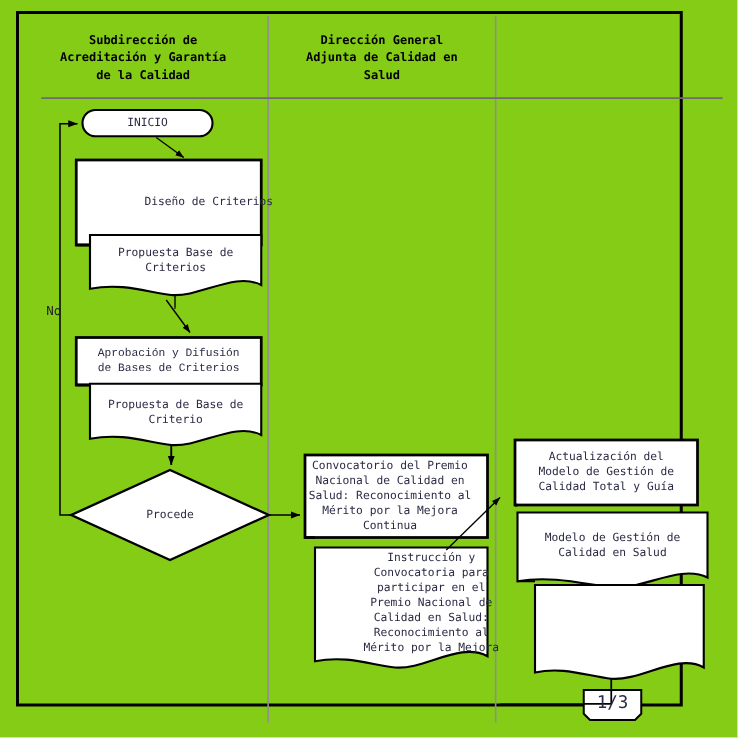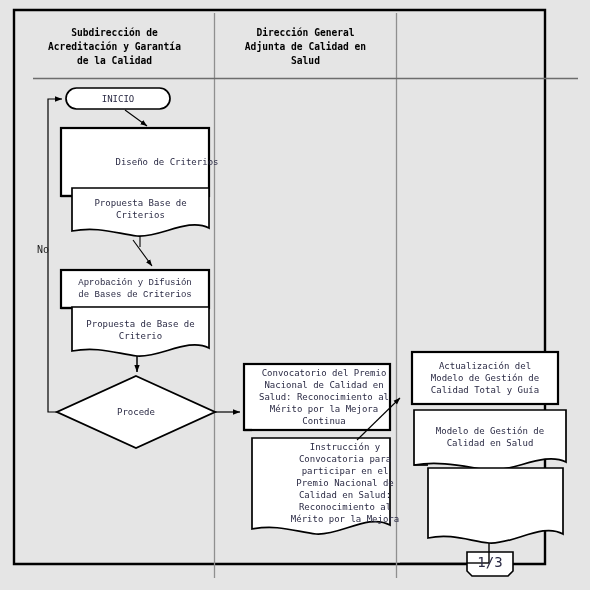--- a/index.html
+++ b/index.html
@@ -7,21 +7,21 @@
     padding: 0;
     background: #ffffff;
   }
   body {
     font-family: "DejaVu Sans Mono", "Liberation Mono", monospace;
   }
   #canvas {
     position: relative;
     width: 590px;
     height: 590px;
-    background: #e5e5e5;
+    background: #84cc16;
     overflow: hidden;
   }
   #svg-layer {
     position: absolute;
     left: 0;
     top: 0;
     width: 590px;
     height: 590px;
   }
   
@@ -217,21 +217,21 @@
 Criterios</div>
 
   <div class="node-label" style="left:61px; top:270px; width:148px; height:38px;font-family:Liberation Mono, monospace;">Aprobación y Difusión
 de Bases de Criterios</div>
 
   <div class="node-label" style="left:72px; top:309px; width:137px; height:41px;">Propuesta de Base de
 Criterio</div>
 
   <div class="node-label" style="left:96px; top:402px; width:80px; height:20px;">Procede</div>
 
-  <div class="node-label" style="left:244px; top:366px; width:160px; height:62px;">Convocatorio del Premio
+  <div class="node-label" style="left:232px; top:366px; width:160px; height:62px;">Convocatorio del Premio
 Nacional de Calidad en
 Salud: Reconocimiento al
 Mérito por la Mejora
 Continua</div>
 
   <div class="node-label topalign" style="left:252px; top:441px; width:138px; height:85px;">Instrucción y
 Convocatoria para
 participar en el
 Premio Nacional de
 Calidad en Salud:

